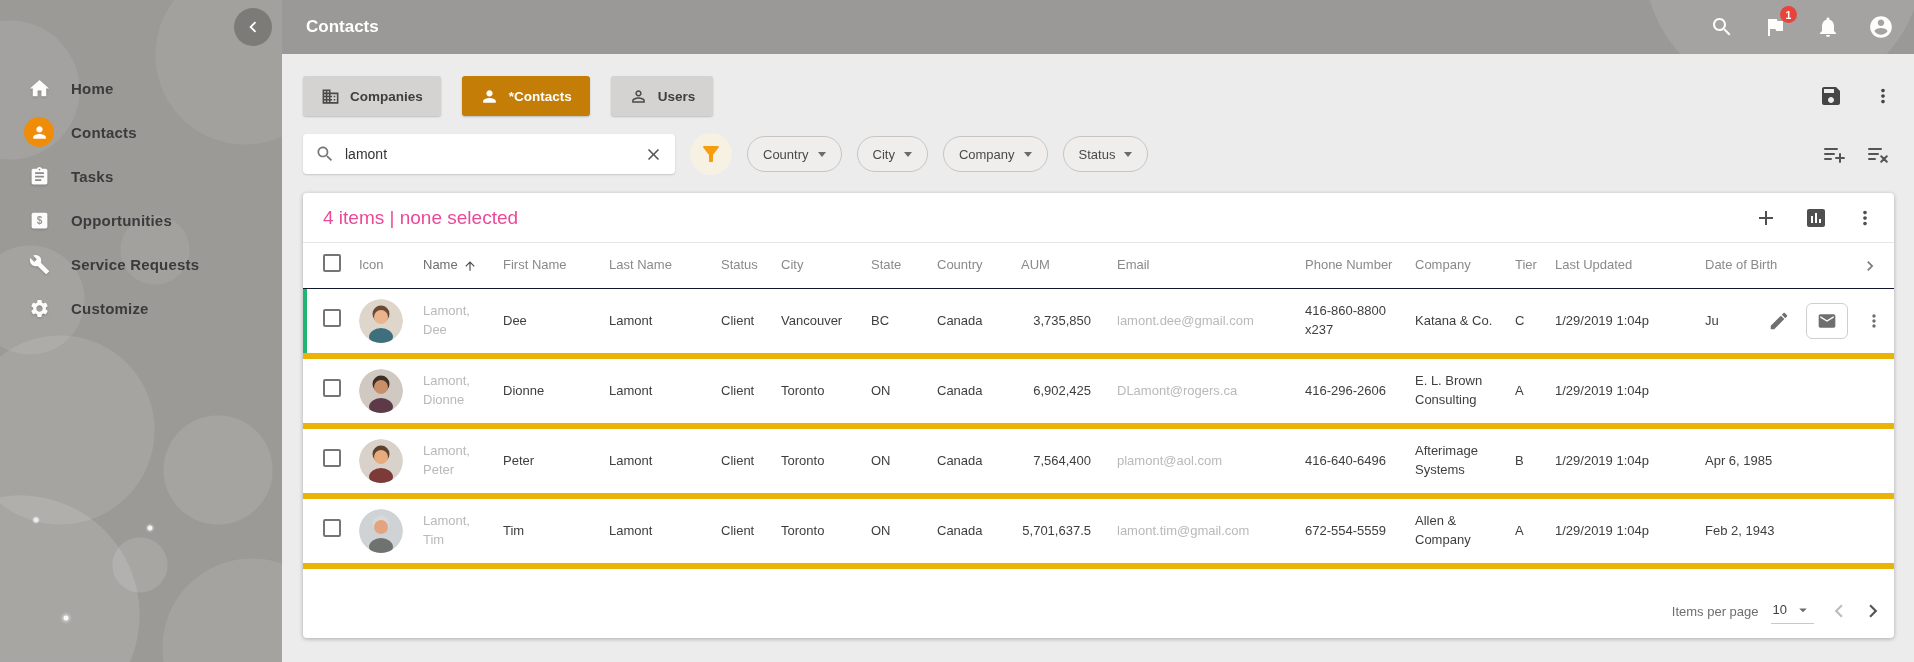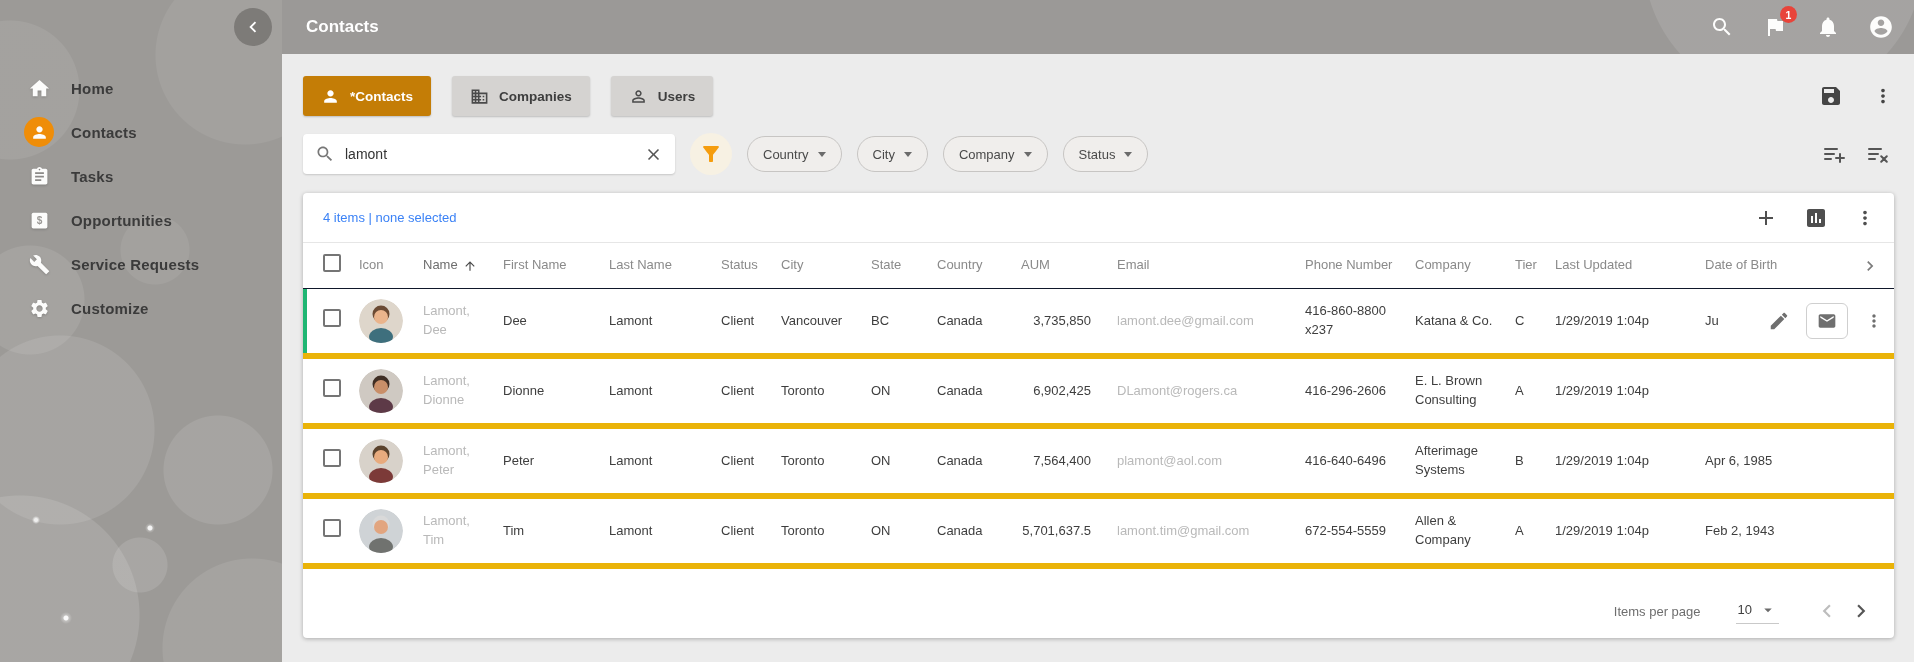--- a/index.html
+++ b/index.html
@@ -71,21 +71,21 @@
   .chip{height:36px;border-radius:18px;background:#f0eeec;border:1px solid #c7c5c3;display:flex;align-items:center;
     gap:9px;padding:0 15px;font-size:13px;color:#4a4a4a;cursor:pointer}
   .caret{width:0;height:0;border-left:4.5px solid transparent;border-right:4.5px solid transparent;border-top:5px solid #6b6b6b}
   .sort-icons{display:flex;align-items:center;gap:20px;margin-right:4px}
   .sort-icons .plain-btn svg{stroke:#555}
 
   
   .card{margin-top:18px;margin-bottom:24px;background:#fff;border-radius:4px;box-shadow:0 1px 4px rgba(0,0,0,.28);
     flex:1;min-height:0;display:flex;flex-direction:column;overflow:hidden}
   .card-header{height:50px;flex-shrink:0;display:flex;align-items:center;padding:0 18px 0 20px;border-bottom:1px solid #e6e6e6}
-  .summary{font-size:13px;color:#3b82f6}
+  .summary{font-size:19px;color:#ec4899}
   .card-header .plain-btn{margin-left:26px}
   .card-header .plain-btn svg{fill:#4f4f4f}
 
   .thead{display:flex;align-items:center;height:46px;flex-shrink:0;border-bottom:1px solid #0f172a;position:relative}
   .th{font-size:13px;color:#8a8a8a}
   .cell{padding-right:12px;flex-shrink:0;line-height:1.45}
   .c-check{width:56px;padding-left:20px}
   .c-icon{width:64px}
   .c-name{width:80px}
   .th.c-name{display:flex;align-items:center;gap:5px;color:#6e6e6e}
@@ -116,21 +116,21 @@
   .muted{color:#b9b9b9}
   .avatar{width:44px;height:44px;border-radius:50%;overflow:hidden;display:block}
   .row-actions{position:absolute;right:10px;top:0;height:100%;display:none;align-items:center;gap:16px;
     padding-left:34px;background:linear-gradient(to right, rgba(255,255,255,0), #fff 20%)}
   .trow.selected .row-actions{display:flex}
   .row-actions .action{cursor:pointer;display:flex;align-items:center;justify-content:center}
   .row-actions svg{fill:#6f6f6f}
   .action-mail{width:42px;height:36px;border:1.5px solid #cfcfcf;border-radius:6px}
 
   .tfoot{margin-top:auto;height:54px;flex-shrink:0;display:flex;align-items:center;justify-content:flex-end;
-    padding:0 20px;gap:35px;font-size:13px;color:#6e6e6e}
+    padding:0 8px;gap:12px;font-size:13px;color:#6e6e6e}
   .page-size{display:flex;align-items:center;gap:7px;border-bottom:1px solid #c9c9c9;padding:2px 2px 4px;color:#3f3f3f;cursor:pointer}
   .page-size svg{fill:#6b6b6b}
   .page-nav{display:flex;align-items:center;gap:8px}
   .pg{cursor:pointer}
   .pg.prev svg{fill:#bdbdbd}
   .pg.next svg{fill:#565656}
 </style>
 </head>
 <body>
 
@@ -218,31 +218,31 @@
           <svg width="26" height="26" viewBox="0 0 24 24">
             <path d="M12 2C6.48 2 2 6.48 2 12s4.48 10 10 10 10-4.48 10-10S17.52 2 12 2zm0 3c1.66 0 3 1.34 3 3s-1.34 3-3 3-3-1.34-3-3 1.34-3 3-3zm0 14.2c-2.5 0-4.71-1.28-6-3.22.03-1.99 4-3.08 6-3.08 1.99 0 5.97 1.09 6 3.08-1.29 1.94-3.5 3.22-6 3.22z"></path>
           </svg>
         </span>
     </div>
   </header>
 
   <div class="content">
 
     <div class="tabs-row">
+      <div class="tab">
+        <svg width="19" height="19" viewBox="0 0 24 24">
+            <path d="M12 7V3H2v18h20V7H12zM6 19H4v-2h2v2zm0-4H4v-2h2v2zm0-4H4V9h2v2zm0-4H4V5h2v2zm4 12H8v-2h2v2zm0-4H8v-2h2v2zm0-4H8V9h2v2zm0-4H8V5h2v2zm10 12h-8v-2h2v-2h-2v-2h2v-2h-2V9h8v10zm-2-8h-2v2h2v-2zm0 4h-2v2h2v-2z"></path>
+          </svg>
+        <span>Companies</span>
+      </div>
       <div class="tab active">
         <svg width="19" height="19" viewBox="0 0 24 24">
             <path d="M12 12c2.21 0 4-1.79 4-4s-1.79-4-4-4-4 1.79-4 4 1.79 4 4 4zm0 2c-2.67 0-8 1.34-8 4v2h16v-2c0-2.66-5.33-4-8-4z"></path>
           </svg>
         <span>*Contacts</span>
-      </div>
-      <div class="tab">
-        <svg width="19" height="19" viewBox="0 0 24 24">
-            <path d="M12 7V3H2v18h20V7H12zM6 19H4v-2h2v2zm0-4H4v-2h2v2zm0-4H4V9h2v2zm0-4H4V5h2v2zm4 12H8v-2h2v2zm0-4H8v-2h2v2zm0-4H8V9h2v2zm0-4H8V5h2v2zm10 12h-8v-2h2v-2h-2v-2h2v-2h-2V9h8v10zm-2-8h-2v2h2v-2zm0 4h-2v2h2v-2z"></path>
-          </svg>
-        <span>Companies</span>
       </div>
       <div class="tab">
         <svg width="19" height="19" viewBox="0 0 24 24">
             <path d="M12 5.9c1.16 0 2.1.94 2.1 2.1s-.94 2.1-2.1 2.1S9.9 9.16 9.9 8s.94-2.1 2.1-2.1m0 9c2.97 0 6.1 1.46 6.1 2.1v1.1H5.9V17c0-.64 3.13-2.1 6.1-2.1M12 4C9.79 4 8 5.79 8 8s1.79 4 4 4 4-1.79 4-4-1.79-4-4-4zm0 9c-2.67 0-8 1.34-8 4v3h16v-3c0-2.66-5.33-4-8-4z"></path>
           </svg>
         <span>Users</span>
       </div>
       <span class="flex-spacer"></span>
       <span class="plain-btn">
           <svg width="24" height="24" viewBox="0 0 24 24">

